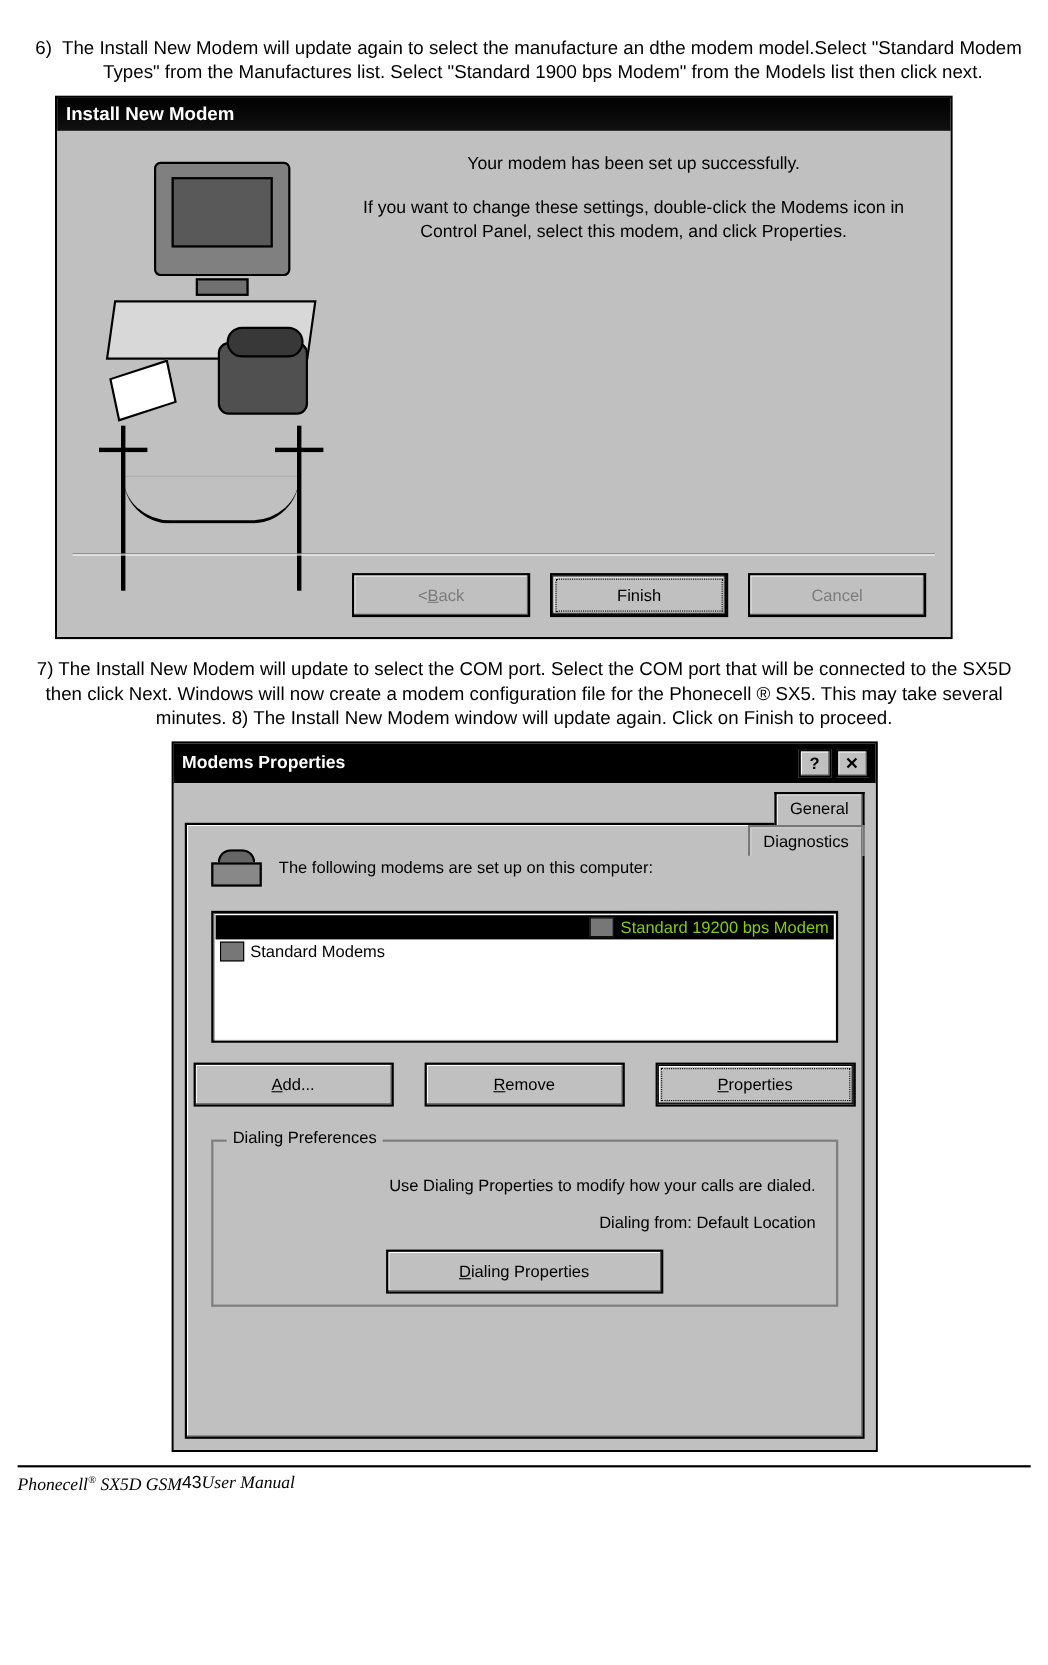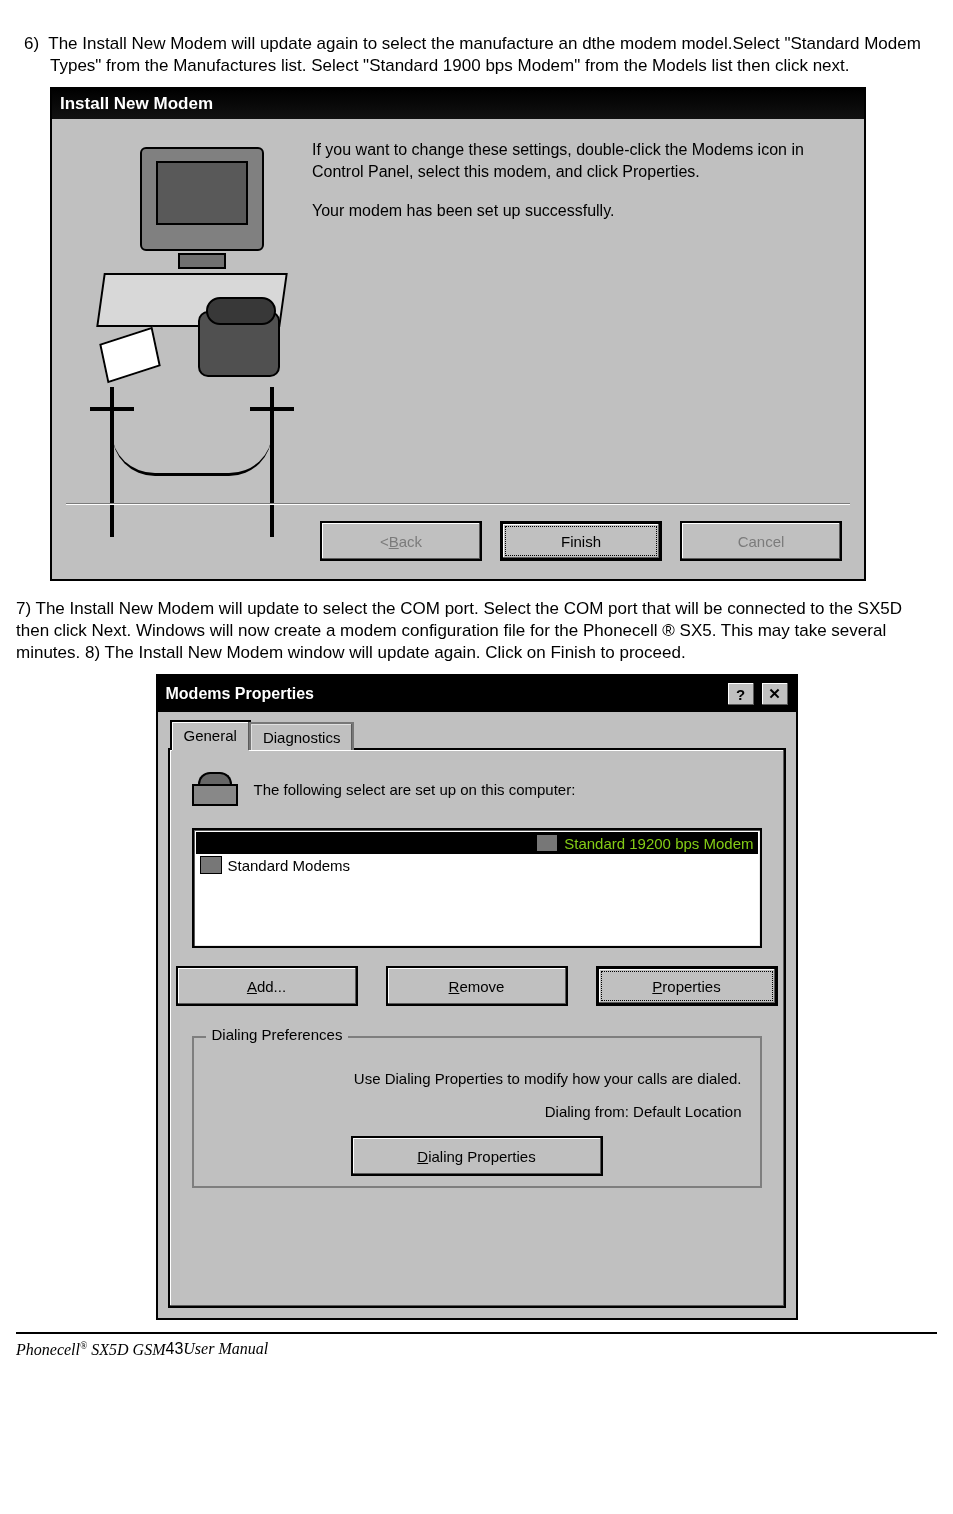--- a/index.html
+++ b/index.html
@@ -5,26 +5,26 @@
   body {
     font-family: Arial, Helvetica, sans-serif;
     font-size: 17px;
     margin: 0;
     padding: 16px 16px 0 16px;
     width: 953px;
     box-sizing: border-box;
     color: #000;
     background: #fff;
   }
-  .instr { line-height: 1.3; margin-bottom: 10px; }
+  .instr { line-height: 1.3; margin-bottom: 10px; text-align: center; }
   .indent { padding-left: 34px; text-indent: -26px; }
   .noindent { padding-left: 0; text-indent: 0; }
 
   
-  .win-wrap1 { border: 2px solid #000; width: 812px; margin: 0 0 14px 34px; }
+  .win-wrap1 { border: 2px solid #000; width: 812px; margin: 0 0 14px 34px; text-align: center; }
   .titlebar {
     background: linear-gradient(#000,#111);
     color: #fff;
     font-family: "MS Sans Serif", Tahoma, Arial, sans-serif;
     font-weight: bold;
     font-size: 17px;
     padding: 5px 8px;
     display: flex; align-items: center; gap: 6px;
   }
   .winbody {
@@ -86,21 +86,21 @@
   .win-wrap2 { border:2px solid #000; width:638px; margin: 6px auto 12px auto; }
   .titlebar2{
     background:#000;color:#fff;font-family:"MS Sans Serif",Tahoma,Arial;font-weight:bold;
     font-size:16px;padding:5px 6px 5px 8px;display:flex;align-items:center;justify-content:space-between;
   }
   .tbtns{display:flex;gap:4px;}
   .tbtn{width:26px;height:22px;background:#c0c0c0;border:2px solid #000;
         box-shadow:inset -1px -1px 0 #5a5a5a, inset 1px 1px 0 #fff;
         display:flex;align-items:center;justify-content:center;font-weight:bold;color:#000;font-size:15px;}
   .props-body{background:#c0c0c0;padding:8px 10px 10px 10px;}
-  .tabs{display:flex;align-items:flex-end;height:30px;margin-bottom:-2px;margin-left:2px;}
+  .tabs{display:flex;align-items:flex-end;height:30px;margin-bottom:-2px;margin-left:2px;flex-direction:column;}
   .tab{
     font-family:"MS Sans Serif",Tahoma,Arial;font-size:15px;padding:5px 12px 6px;
     background:#c0c0c0;border:2px solid #000;border-bottom:none;position:relative;z-index:1;
   }
   .tab.inactive{border-top-color:#777;border-left-color:#777;border-right-color:#777;color:#000;
                 box-shadow:inset -1px 0 0 #5a5a5a, inset 1px 1px 0 #e0e0e0; margin-left:-2px; padding-bottom:4px;}
   .tab.active{box-shadow:inset -1px 0 0 #5a5a5a, inset 1px 1px 0 #fff;}
   .tab.active::after{content:"";position:absolute;left:0;right:0;bottom:-2px;height:2px;background:#c0c0c0;}
   .tab-panel{
     border:2px solid #000; box-shadow:inset -1px -1px 0 #5a5a5a, inset 1px 1px 0 #fff;
@@ -158,22 +158,22 @@
         <div class="phone"></div>
         <div class="note"></div>
         <div class="pole1"></div>
           <div class="cross1"></div>
         <div class="pole2"></div>
           <div class="cross2"></div>
         <div class="wire"></div>
       </div>
     </div>
     <div class="rightpane">
+      <p>Your modem has been set up successfully.</p>
       <p>If you want to change these settings, double-click the Modems icon in Control Panel, select this modem, and click Properties.</p>
-      <p>Your modem has been set up successfully.</p>
     </div>
     <div class="hr"></div>
     <div class="btnrow">
       <div class="w95btn disabled">
         <span>&lt; </span>
           <span class="ul">B</span>
           <span>ack</span>
       </div>
       <div class="w95btn default">
         <span>Finish</span>
@@ -203,21 +203,21 @@
     <div class="tabs">
       <div class="tab active"><span>General</span></div>
       <div class="tab inactive"><span>Diagnostics</span></div>
     </div>
     <div class="tab-panel">
       <div class="row-icon">
         <div class="modem-icon">
             <div class="hand"></div>
             <div class="box"></div>
           </div>
-        <span style="font-family:'MS Sans Serif',Tahoma,Arial;font-size:15px;">The following select are set up on this computer:</span>
+        <span style="font-family:'MS Sans Serif',Tahoma,Arial;font-size:15px;">The following modems are set up on this computer:</span>
       </div>
 
       <div class="listbox">
         <div class="listitem sel">
           <span class="li-icon"></span>
           <span>Standard 19200 bps Modem</span>
         </div>
         <div class="listitem">
           <span class="li-icon"></span>
           <span>Standard Modems</span>

